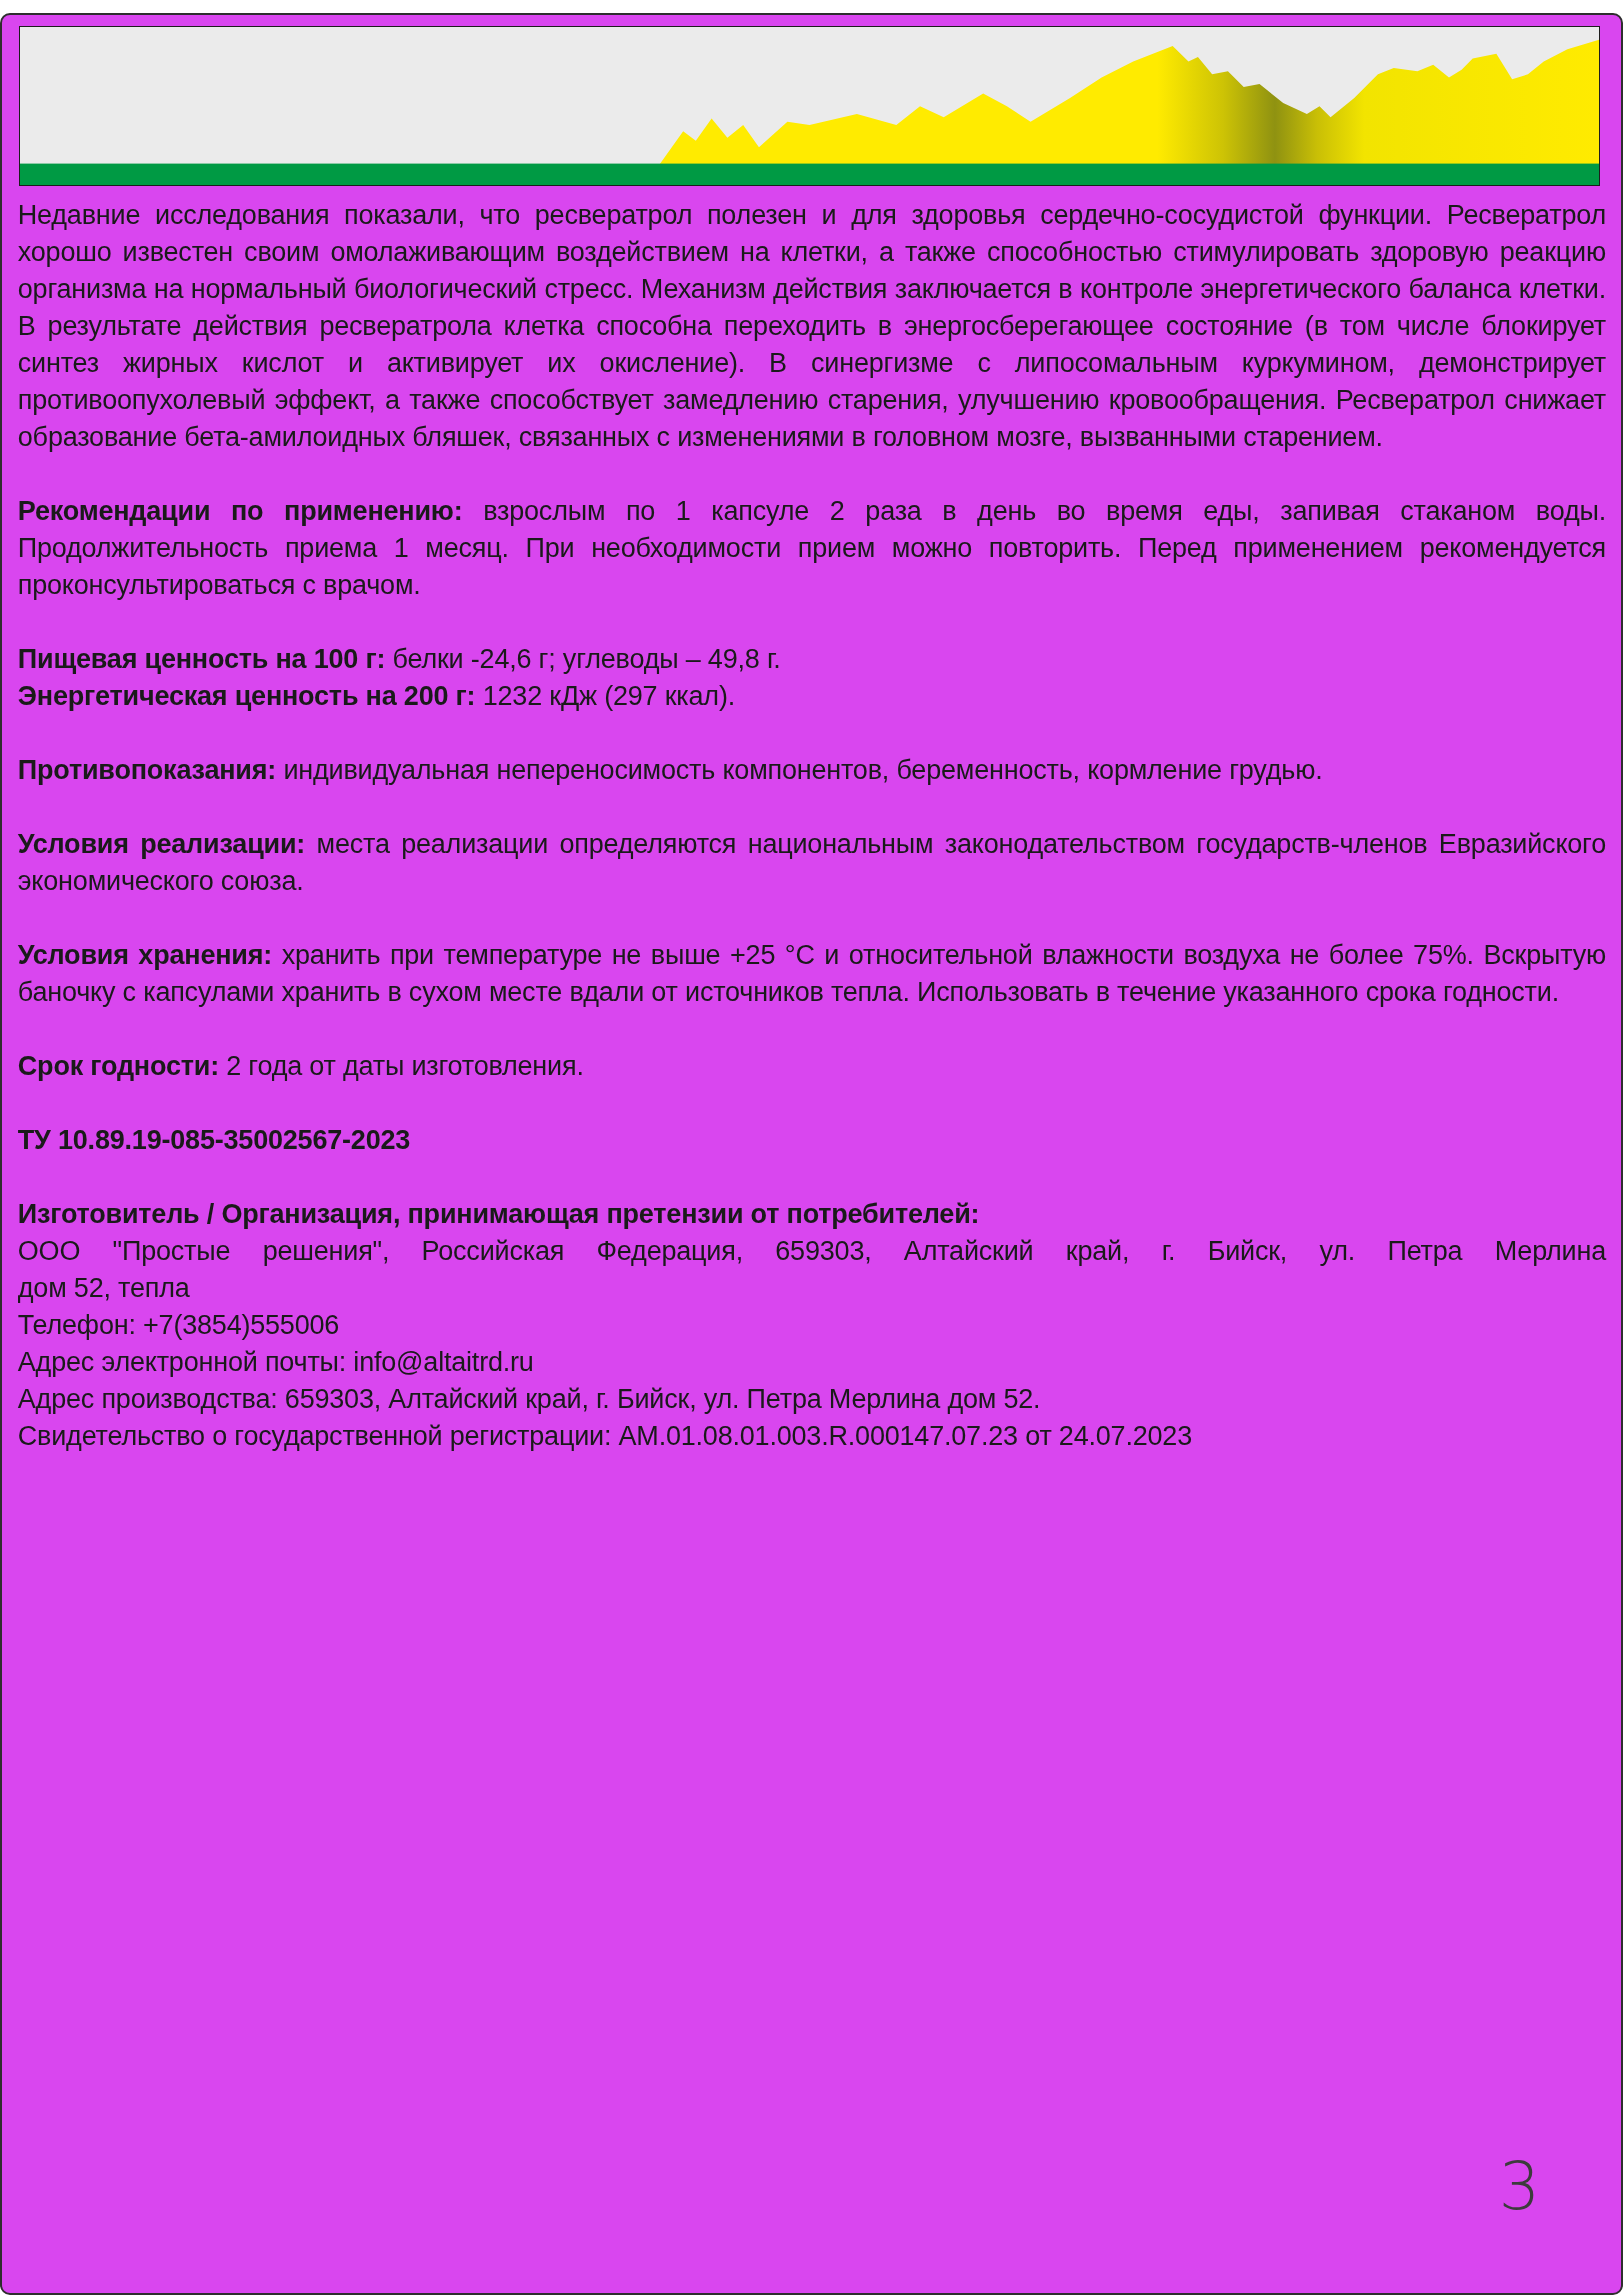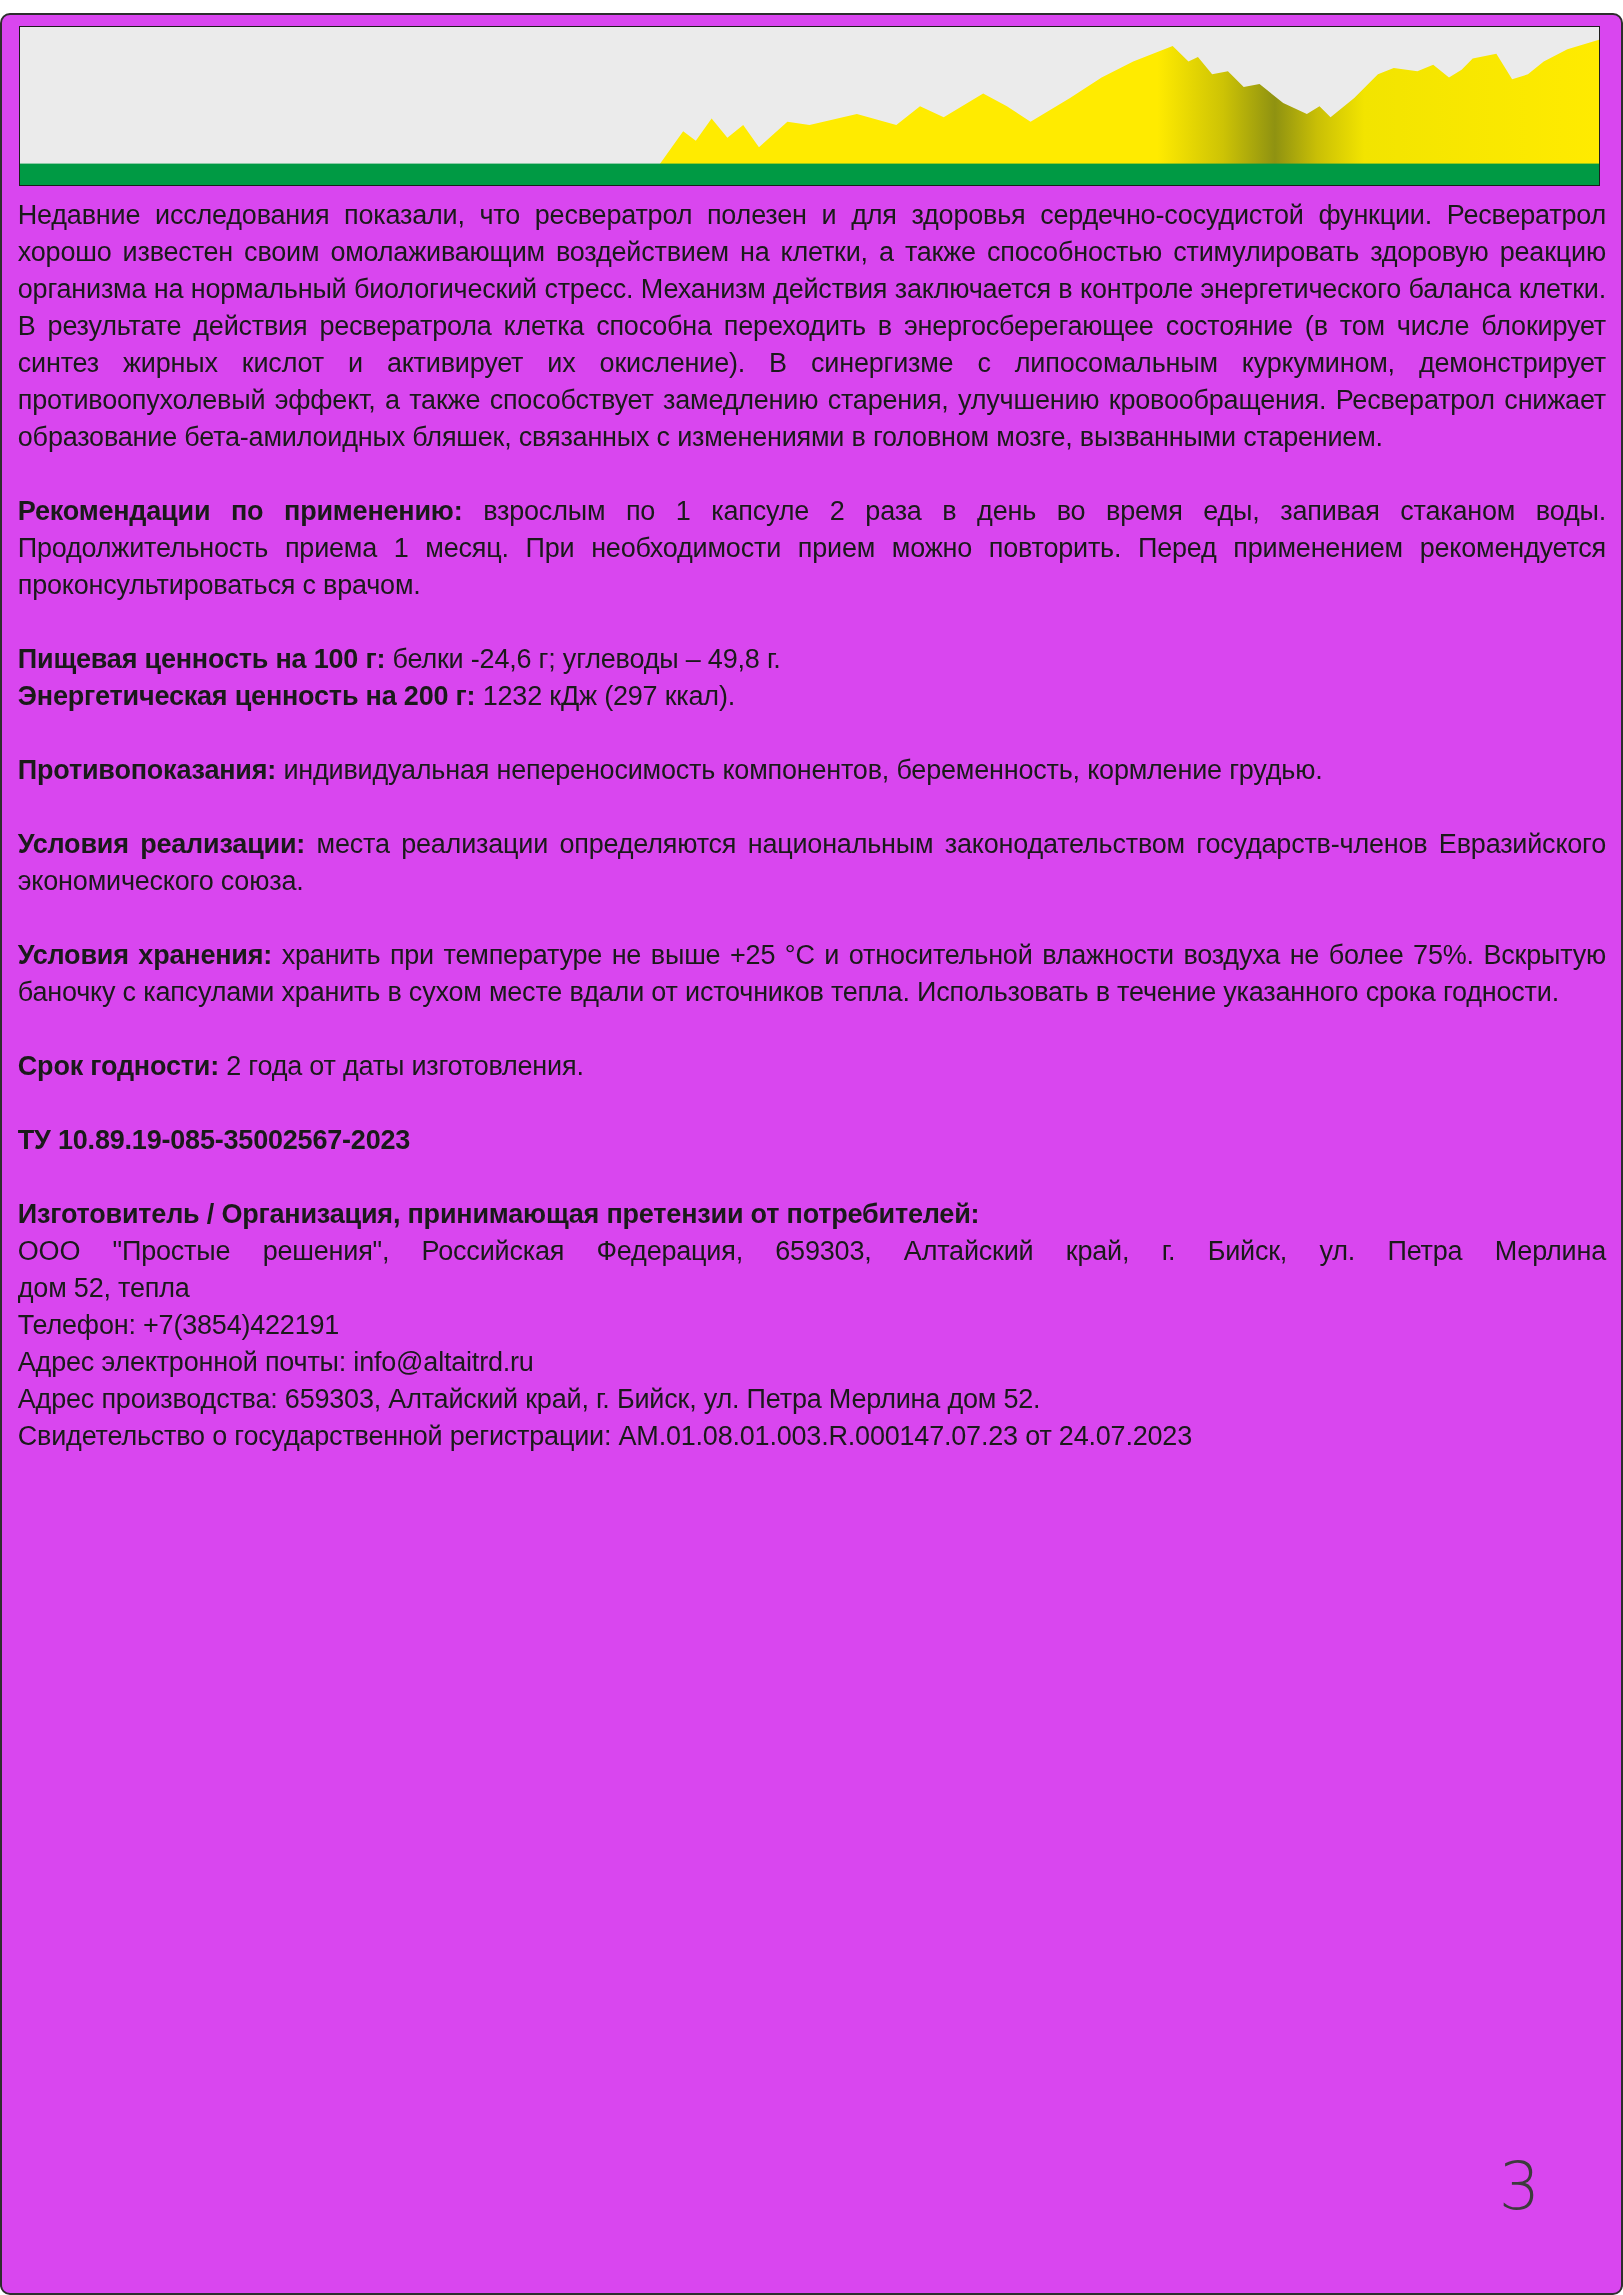--- a/index.html
+++ b/index.html
@@ -105,21 +105,21 @@
     <p class="para"><b>Условия хранения:</b> <span>хранить при температуре не выше +25 °С и относительной влажности воздуха не более 75%. Вскрытую баночку с капсулами хранить в сухом месте вдали от источников тепла. Использовать в течение указанного срока годности.</span></p>
 
     <p class="para"><b>Срок годности:</b> <span>2 года от даты изготовления.</span></p>
 
     <p class="para"><b>ТУ 10.89.19-085-35002567-2023</b></p>
 
     <div class="para">
       <div><b>Изготовитель / Организация, принимающая претензии от потребителей:</b></div>
       <div class="mfr-line stretch">ООО "Простые решения", Российская Федерация, 659303, Алтайский край, г. Бийск, ул. Петра Мерлина</div>
       <div class="mfr-line">дом 52, тепла</div>
-      <div class="mfr-line">Телефон: +7(3854)422191</div>
+      <div class="mfr-line">Телефон: +7(3854)555006</div>
       <div class="mfr-line">Адрес электронной почты: info@altaitrd.ru</div>
       <div class="mfr-line">Адрес производства: 659303, Алтайский край, г. Бийск, ул. Петра Мерлина дом 52.</div>
       <div class="mfr-line">Свидетельство о государственной регистрации: АМ.01.08.01.003.R.000147.07.23 от 24.07.2023</div>
     </div>
 
   </div>
 
   <div class="page-number">3</div>
 
 </div>

